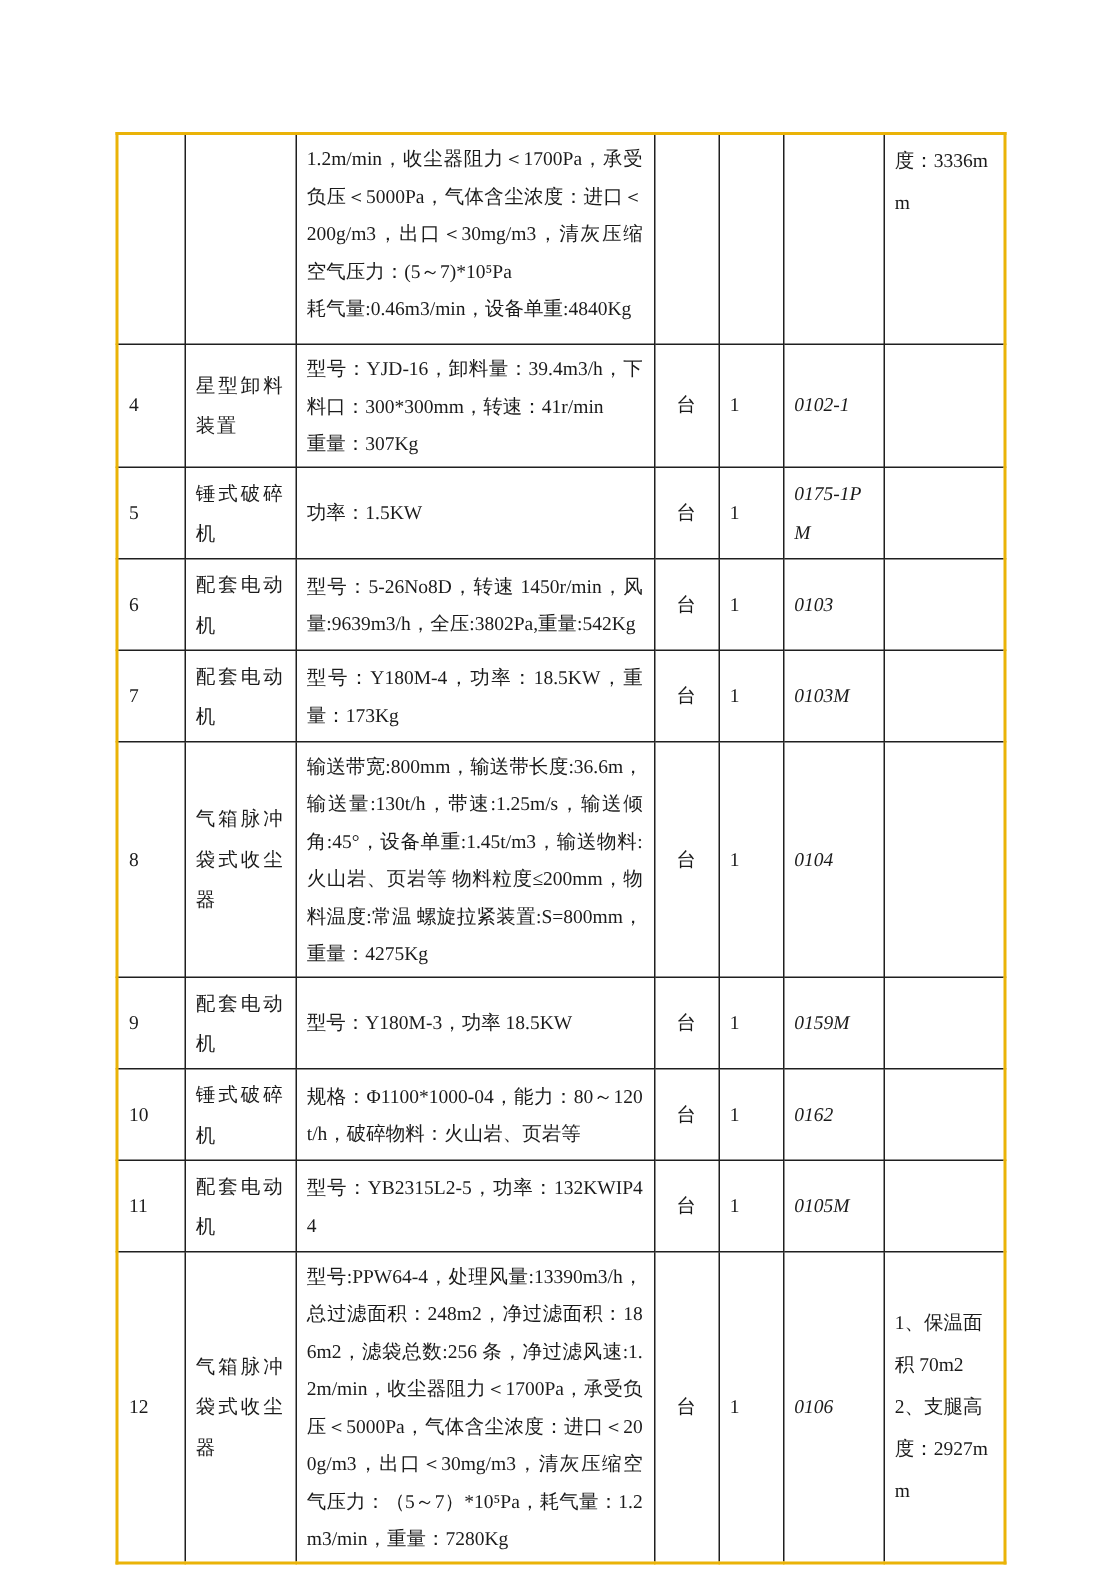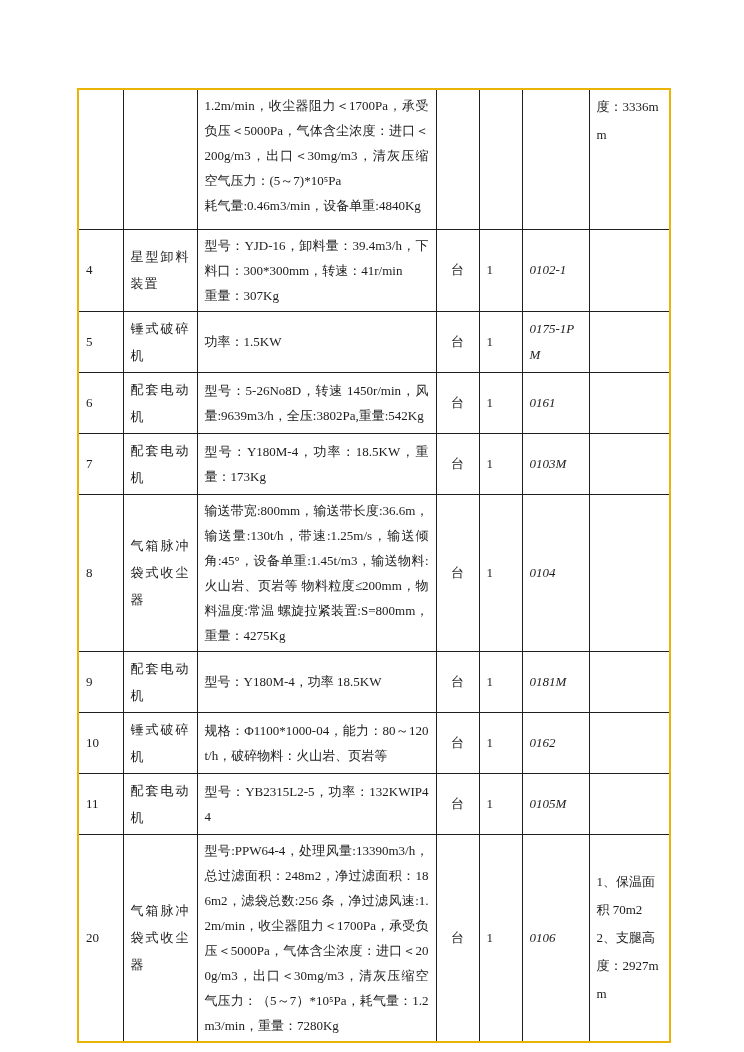--- a/index.html
+++ b/index.html
@@ -92,21 +92,21 @@
         <td class="c-qty">1</td>
         <td class="c-code">0175-1PM</td>
         <td class="c-remark"></td>
       </tr>
       <tr style="height:53px">
         <td class="c-no">6</td>
         <td class="c-name">配套电动机</td>
         <td class="c-spec">型号：5-26No8D，转速 1450r/min，风量:9639m3/h，全压:3802Pa,重量:542Kg</td>
         <td class="c-unit">台</td>
         <td class="c-qty">1</td>
-        <td class="c-code">0161</td>
+        <td class="c-code">0103</td>
         <td class="c-remark"></td>
       </tr>
       <tr style="height:51px">
         <td class="c-no">7</td>
         <td class="c-name">配套电动机</td>
         <td class="c-spec">型号：Y180M-4，功率：18.5KW，重量：173Kg</td>
         <td class="c-unit">台</td>
         <td class="c-qty">1</td>
         <td class="c-code">0103M</td>
         <td class="c-remark"></td>
@@ -116,24 +116,24 @@
         <td class="c-name">气箱脉冲袋式收尘器</td>
         <td class="c-spec">输送带宽:800mm，输送带长度:36.6m，输送量:130t/h，带速:1.25m/s，输送倾角:45°，设备单重:1.45t/m3，输送物料:火山岩、页岩等 物料粒度≤200mm，物料温度:常温 螺旋拉紧装置:S=800mm，重量：4275Kg</td>
         <td class="c-unit">台</td>
         <td class="c-qty">1</td>
         <td class="c-code">0104</td>
         <td class="c-remark"></td>
       </tr>
       <tr style="height:55px">
         <td class="c-no">9</td>
         <td class="c-name">配套电动机</td>
-        <td class="c-spec">型号：Y180M-4，功率 18.5KW</td>
+        <td class="c-spec">型号：Y180M-3，功率 18.5KW</td>
         <td class="c-unit">台</td>
         <td class="c-qty">1</td>
-        <td class="c-code">0181M</td>
+        <td class="c-code">0159M</td>
         <td class="c-remark"></td>
       </tr>
       <tr style="height:55px">
         <td class="c-no">10</td>
         <td class="c-name">锤式破碎机</td>
         <td class="c-spec">规格：Φ1100*1000-04，能力：80～120t/h，破碎物料：火山岩、页岩等</td>
         <td class="c-unit">台</td>
         <td class="c-qty">1</td>
         <td class="c-code">0162</td>
         <td class="c-remark"></td>
@@ -141,21 +141,21 @@
       <tr style="height:52px">
         <td class="c-no">11</td>
         <td class="c-name">配套电动机</td>
         <td class="c-spec">型号：YB2315L2-5，功率：132KWIP44</td>
         <td class="c-unit">台</td>
         <td class="c-qty">1</td>
         <td class="c-code">0105M</td>
         <td class="c-remark"></td>
       </tr>
       <tr style="height:202px">
-        <td class="c-no">20</td>
+        <td class="c-no">12</td>
         <td class="c-name">气箱脉冲袋式收尘器</td>
         <td class="c-spec">型号:PPW64-4，处理风量:13390m3/h，总过滤面积：248m2，净过滤面积：186m2，滤袋总数:256 条，净过滤风速:1.2m/min，收尘器阻力＜1700Pa，承受负压＜5000Pa，气体含尘浓度：进口＜200g/m3，出口＜30mg/m3，清灰压缩空气压力：（5～7）*10⁵Pa，耗气量：1.2m3/min，重量：7280Kg</td>
         <td class="c-unit">台</td>
         <td class="c-qty">1</td>
         <td class="c-code">0106</td>
         <td class="c-remark">1、保温面积 70m2
 2、支腿高度：2927mm</td>
       </tr>
     </tbody>
   </table>

